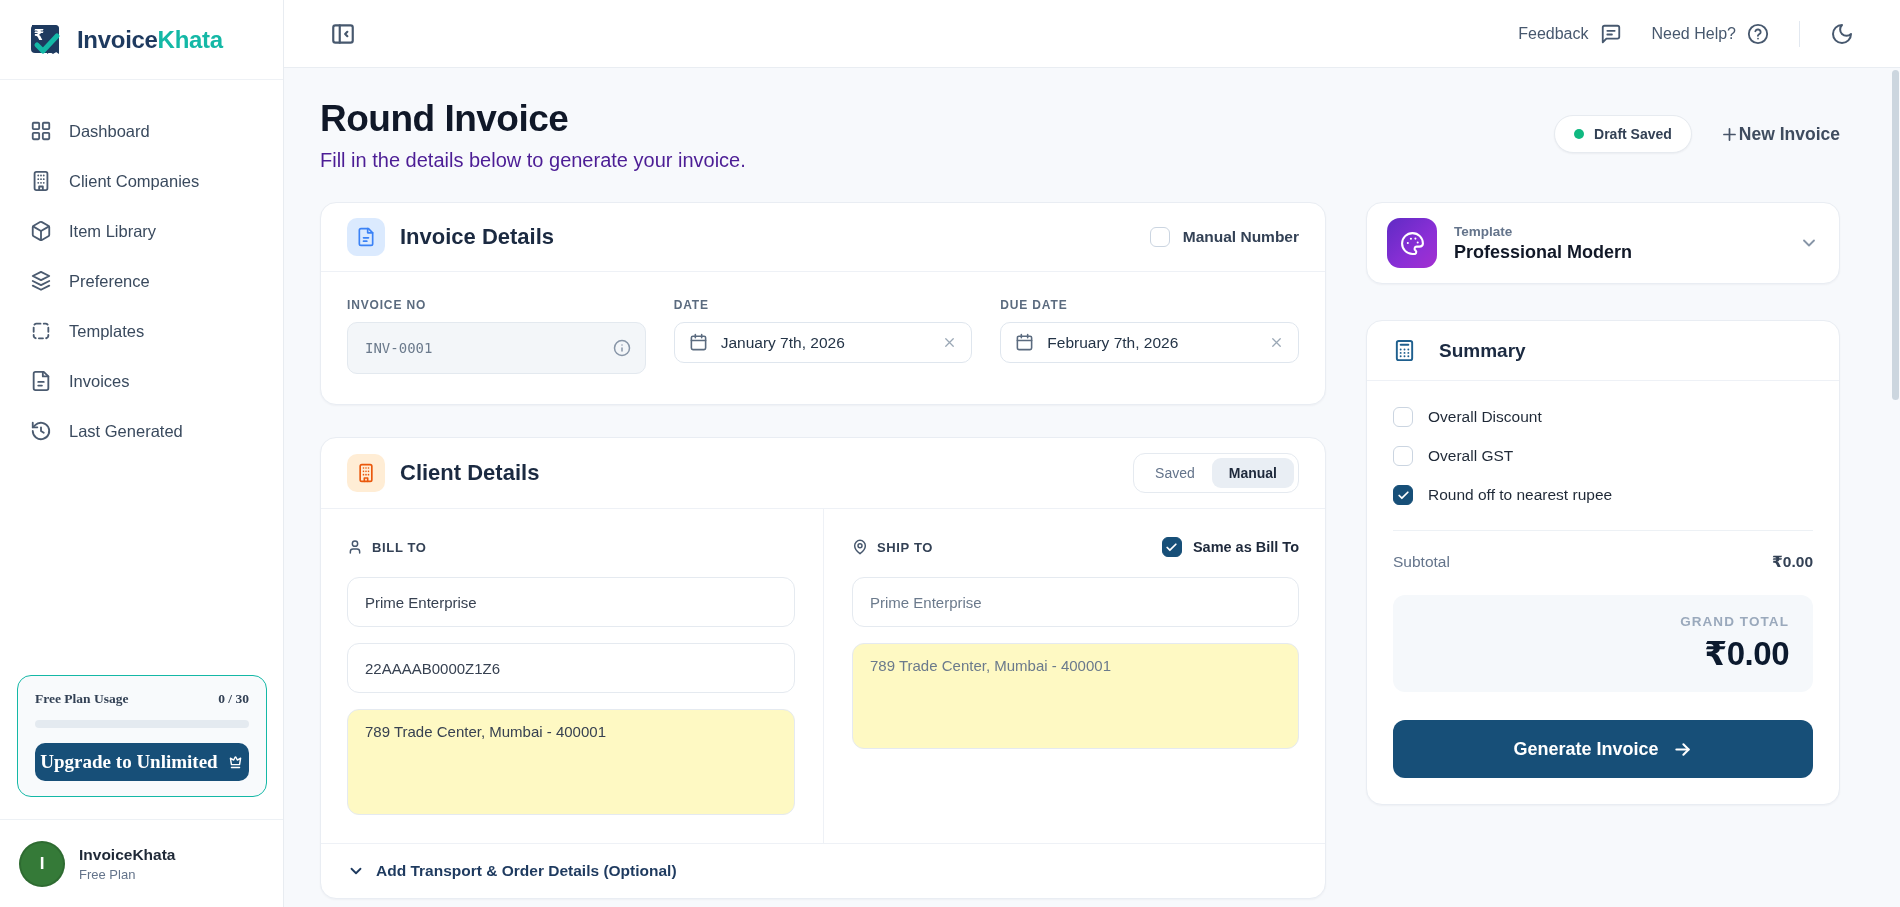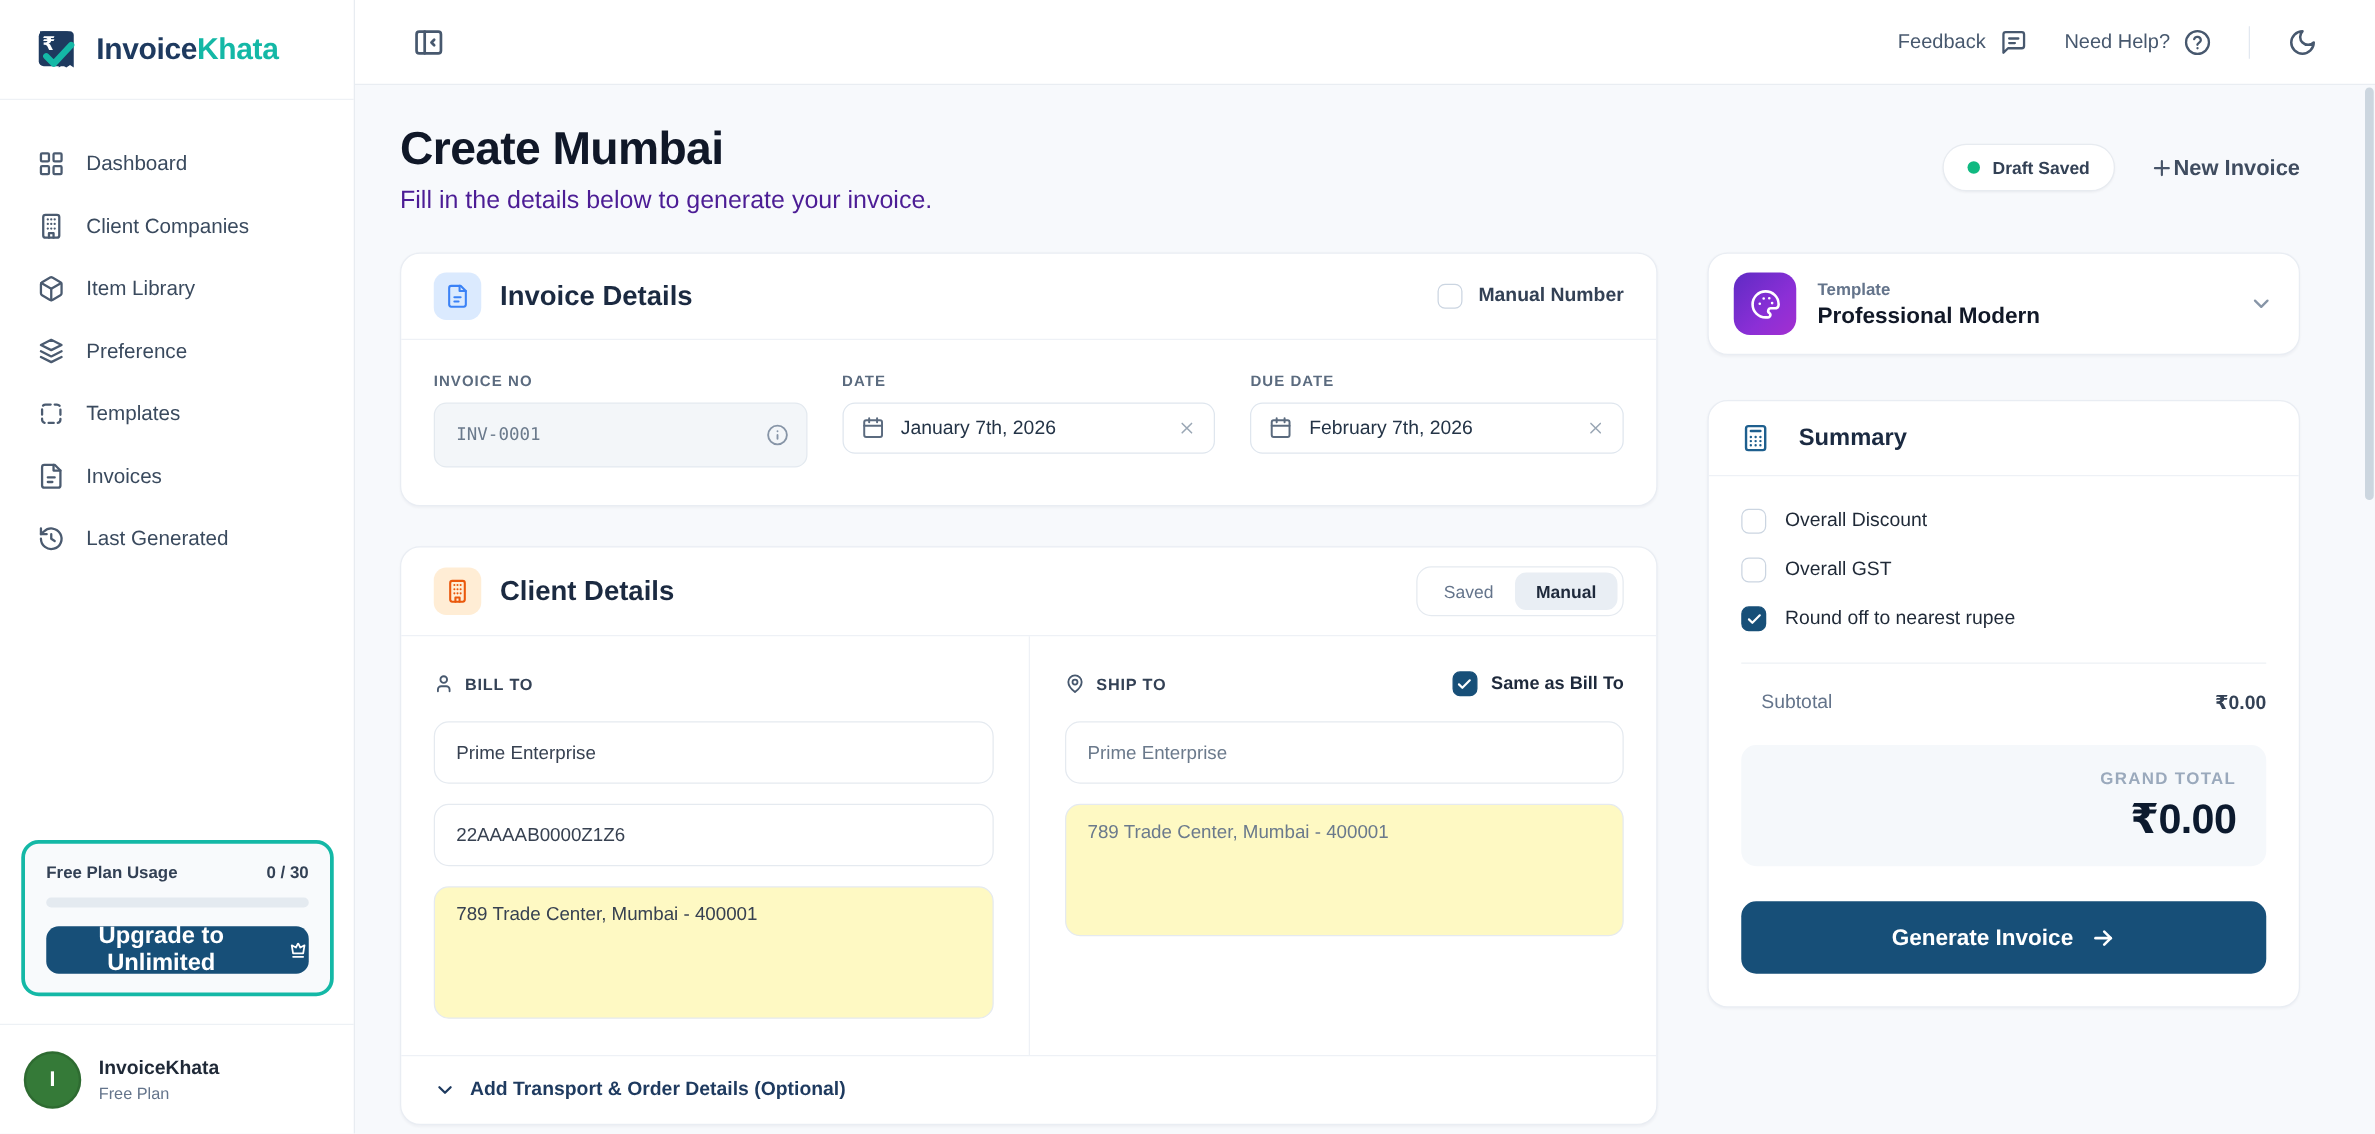--- a/index.html
+++ b/index.html
@@ -21,21 +21,21 @@
   .logo-text .p1 { color:#1e3a5f; }
   .logo-text .p2 { color:#14b8a6; }
   .nav { padding:26px 18px 0 18px; }
   .nav-item {
     display:flex; align-items:center; gap:17px; padding:14px 12px; border-radius:10px;
     color:#3a4a5e; font-size:16.5px; cursor:pointer;
   }
   .nav-item .ic { color:#4b5b70; width:22px; height:22px; flex:0 0 22px; }
   .plan-card {
     position:absolute; left:17px; bottom:110px; width:250px;
-    background:#f8fafc; border:3px solid #14b8a6; border-radius:14px; padding:15px 17px;
+    background:#f8fafc; border:1px solid #14b8a6; border-radius:14px; padding:15px 17px;font-family:Liberation Serif, serif;
   }
   .plan-top { display:flex; justify-content:space-between; align-items:center; }
   .plan-title { font-size:13.5px; font-weight:700; color:#334155; }
   .plan-count { font-size:13.5px; font-weight:700; color:#334155; }
   .plan-track { margin-top:13px; height:8px; border-radius:4px; background:#e4eaf0; }
   .upgrade-btn {
     margin-top:15px; width:100%; height:38px; border:none; border-radius:10px;
     background:#174f78; color:#fff; font-family:inherit; font-size:19px; font-weight:700;
     display:flex; align-items:center; justify-content:center; gap:9px; cursor:pointer;
   }
@@ -151,21 +151,21 @@
   .template-chev { margin-left:auto; width:20px; height:20px; color:#8795a7; }
 
   .summary-card { margin-top:36px; }
   .summary-head { display:flex; align-items:center; gap:23px; padding:18px 26px; border-bottom:1px solid #eef1f6; }
   .summary-head .ic { width:23px; height:23px; color:#1e5f8e; }
   .summary-title { font-size:19px; font-weight:800; color:#1b2a41; }
   .summary-body { padding:26px; }
   .opt-row { display:flex; align-items:center; gap:15px; margin-bottom:19px; cursor:pointer; }
   .opt-row .lbl { font-size:15.5px; color:#1f2937; }
   .sum-div { border-top:1px solid #edf1f5; margin-top:25px; }
-  .subtotal-row { margin-top:22px; display:flex; align-items:flex-start;margin-left:16px; }
+  .subtotal-row { margin-top:22px; display:flex; align-items:flex-end; }
   .subtotal-label { font-size:15.5px; color:#64748b; }
   .subtotal-val { margin-left:auto; font-size:15.5px; font-weight:600; color:#334155; }
   .grand-panel { margin-top:24px; background:#f5f8fb; border-radius:12px; padding:19px 24px; text-align:right; }
   .grand-label { font-size:13.5px; font-weight:800; color:#9aa9bc; letter-spacing:.08em; }
   .grand-val { font-size:33px; font-weight:800; color:#0c1a2e; margin-top:5px; letter-spacing:-0.5px; }
   .generate-btn {
     margin-top:28px; width:100%; height:58px; border:none; border-radius:12px; background:#174f78;
     color:#fff; font-family:inherit; font-size:18px; font-weight:700; cursor:pointer;
     display:flex; align-items:center; justify-content:center; gap:13px;
   }
@@ -326,21 +326,21 @@
             <path d="M12 3a6 6 0 0 0 9 9 9 9 0 1 1-9-9Z"></path>
           </svg>
       </button>
     </div>
   </div>
 
   <div class="content">
 
     <div class="page-head">
       <div>
-        <div class="page-title">Create Mumbai</div>
+        <div class="page-title">Round Invoice</div>
         <div class="page-sub">Fill in the details below to generate your invoice.</div>
       </div>
       <div class="head-right">
         <div class="draft-pill">
           <span class="draft-dot"></span>
           <span class="draft-label">Draft Saved</span>
         </div>
         <button class="new-invoice">
           <span class="ic">
             <svg viewBox="0 0 24 24" width="19" height="19" fill="none" stroke="currentColor" stroke-width="2.2" stroke-linecap="round">

